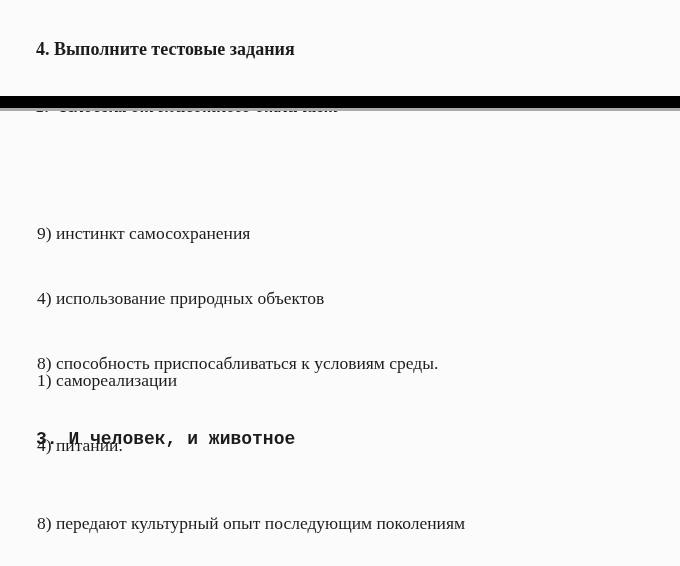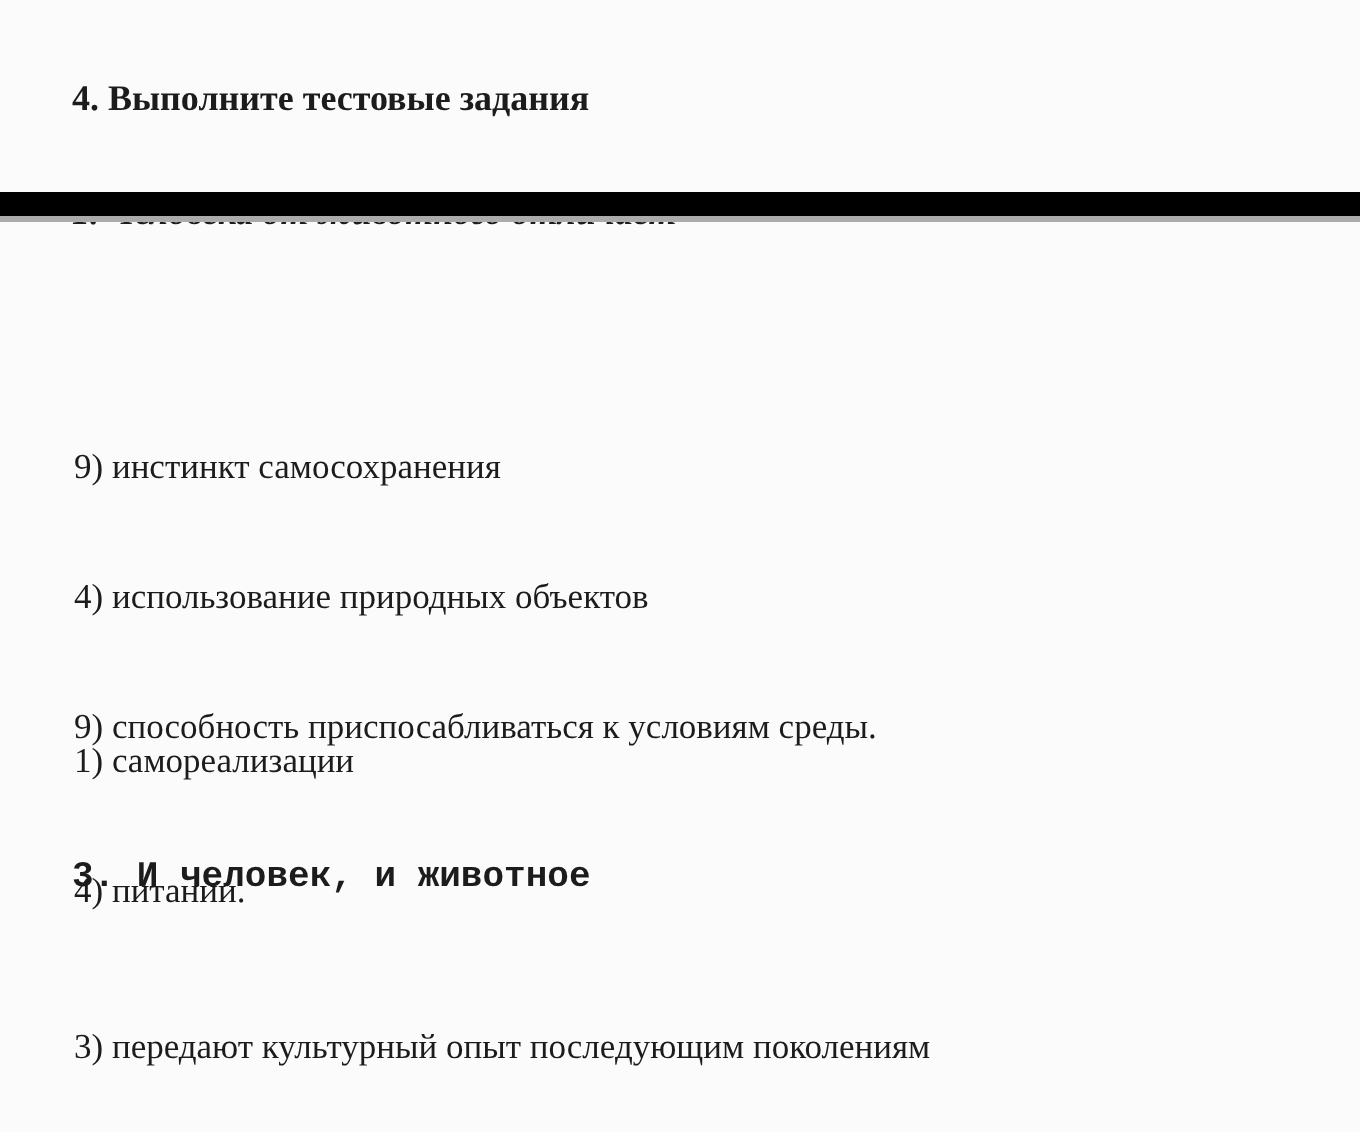--- a/index.html
+++ b/index.html
@@ -67,31 +67,31 @@
   <div class="header">
     <div class="task-line">4. Выполните тестовые задания</div>
     <div class="q1-line">1. Человека от животного отличает</div>
   </div>
 
   <div class="divider"></div>
 
   <div class="options q1-options">
     <div>9) инстинкт самосохранения</div>
     <div>4) использование природных объектов</div>
-    <div>9) способность приспосабливаться к условиям среды.</div>
+    <div>8) способность приспосабливаться к условиям среды.</div>
   </div>
 
 
   <div class="options q2-options">
     <div>1) самореализации</div>
     <div>4) питании.</div>
   </div>
 
   <div class="q-title q3-title">3. И человек, и животное</div>
 
   <div class="options q3-options">
-    <div>3) передают культурный опыт последующим поколениям</div>
+    <div>8) передают культурный опыт последующим поколениям</div>
     
     
     
   </div>
 
 </div>
 
 </body></html>

